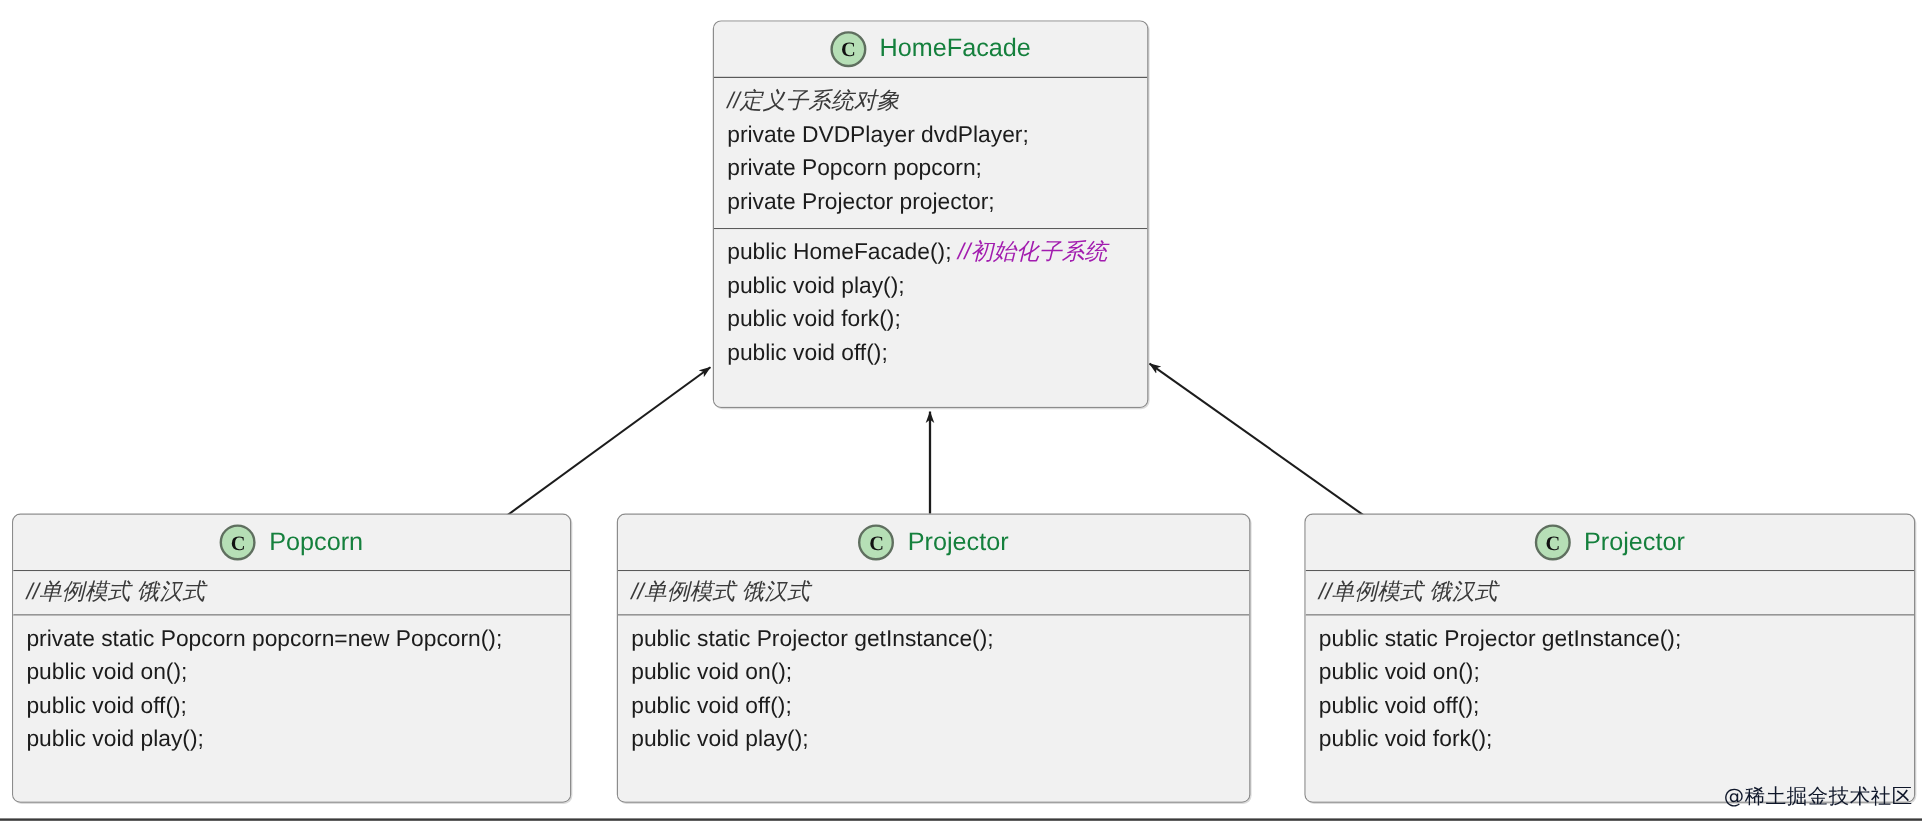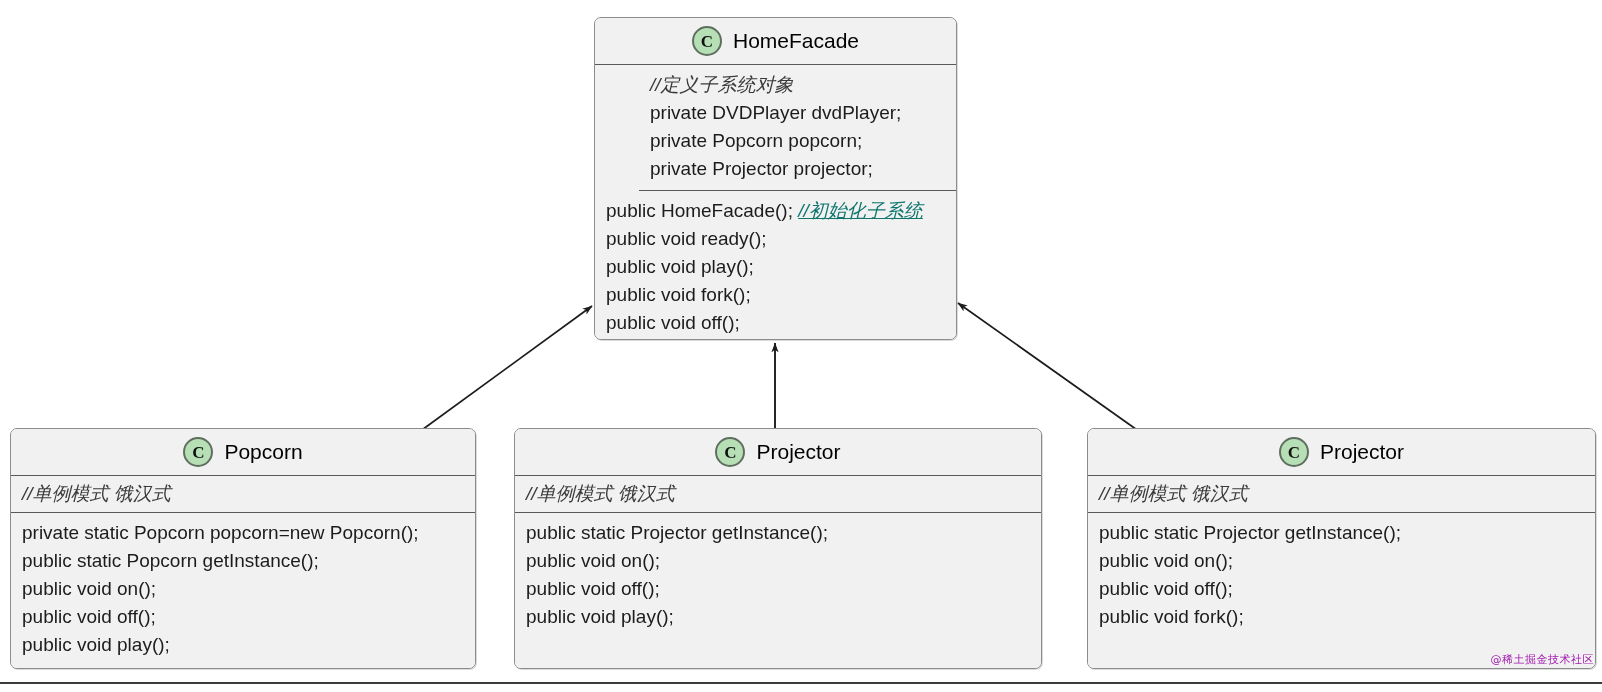--- a/index.html
+++ b/index.html
@@ -54,21 +54,21 @@
     justify-content: center;
     font-size: 17px;
     font-weight: 700;
     line-height: 1;
     color: #111;
     font-family: "Liberation Serif", "DejaVu Serif", serif;
     flex: 0 0 auto;
   }
   .class-title {
     font-size: 21px;
-    color: #000000;
+    color: #15803d;
     white-space: nowrap;
   }
 
   .uml-section {
     box-sizing: border-box;
     padding: 6px 11px 8px 11px;
     border-bottom: 1px solid #5a5a5a;
     background: #f1f1f1;
   }
   .uml-section.last {
@@ -79,31 +79,30 @@
     line-height: 28px;
     white-space: nowrap;
     color: #1c1c1c;
   }
   .uml-line.comment {
     font-style: italic;
     color: #3a3a3a;
   }
   .uml-line .inline-comment {
     font-style: italic;
-    color: #0f766e;
-    text-decoration: underline;
+    color: #a21caf;
   }
 
   
   #class-homefacade { left: 594px; top: 17px; width: 363px; }
   #class-popcorn    { left: 10px;  top: 428px; width: 466px; }
   #class-dvdplayer  { left: 514px; top: 428px; width: 528px; }
   #class-projector  { left: 1087px;top: 428px; width: 509px; }
 
-  #class-homefacade .uml-section.attrs { height: 126px; margin-left: 44px; }
+  #class-homefacade .uml-section.attrs { height: 126px; }
   #class-homefacade .uml-section.ops   { height: 148px; }
 
   .subsys .uml-section.comment-sec { height: 37px; padding-top: 4px; }
   .subsys .uml-section.ops { height: 155px; }
 
   
   #connectors {
     position: absolute;
     left: 0; top: 0;
     width: 1602px;
@@ -119,22 +118,22 @@
     width: 1602px;
     height: 2px;
     background: #3b3b3b;
   }
 
   
   #watermark {
     position: absolute;
     right: 8px;
     top: 652px;
-    font-size: 11px;
-    color: #a21caf;
+    font-size: 17px;
+    color: #0f172a;
     white-space: nowrap;
     letter-spacing: 0.5px;
     font-family: "DejaVu Sans", "Liberation Sans", sans-serif;
   }
 </style>
 </head>
 <body>
 
 <div id="canvas">
 
@@ -158,38 +157,36 @@
       <span class="class-title">HomeFacade</span>
     </div>
     <div class="uml-section attrs">
       <div class="uml-line comment">//定义子系统对象</div>
       <div class="uml-line">private DVDPlayer dvdPlayer;</div>
       <div class="uml-line">private Popcorn popcorn;</div>
       <div class="uml-line">private Projector projector;</div>
     </div>
     <div class="uml-section ops last">
       <div class="uml-line"><span>public HomeFacade();</span> <span class="inline-comment">//初始化子系统</span></div>
-      <div class="uml-line">public void ready();</div>
       <div class="uml-line">public void play();</div>
       <div class="uml-line">public void fork();</div>
       <div class="uml-line">public void off();</div>
     </div>
   </div>
 
   <div class="uml-class subsys" id="class-popcorn">
     <div class="uml-header">
       <span class="class-icon">C</span>
       <span class="class-title">Popcorn</span>
     </div>
     <div class="uml-section comment-sec">
       <div class="uml-line comment">//单例模式 饿汉式</div>
     </div>
     <div class="uml-section ops last">
       <div class="uml-line">private static Popcorn popcorn=new Popcorn();</div>
-      <div class="uml-line">public static Popcorn getInstance();</div>
       <div class="uml-line">public void on();</div>
       <div class="uml-line">public void off();</div>
       <div class="uml-line">public void play();</div>
     </div>
   </div>
 
   <div class="uml-class subsys" id="class-dvdplayer">
     <div class="uml-header">
       <span class="class-icon">C</span>
       <span class="class-title">Projector</span>

